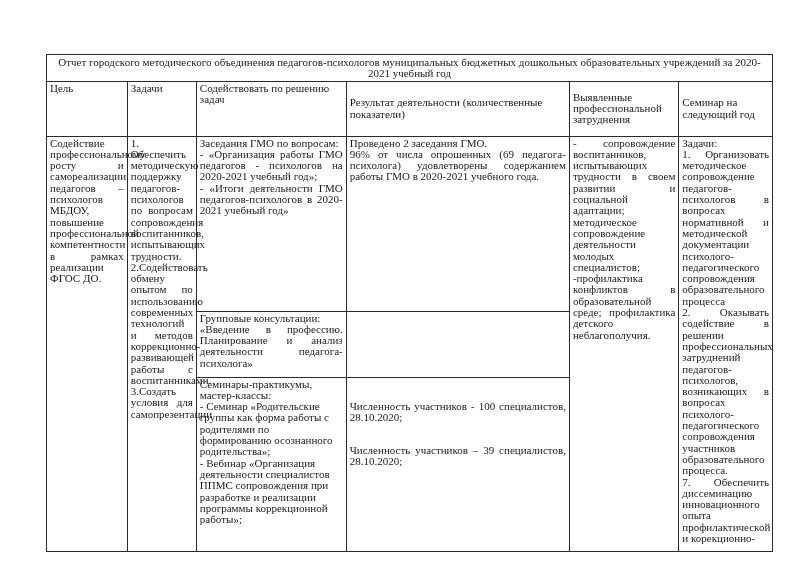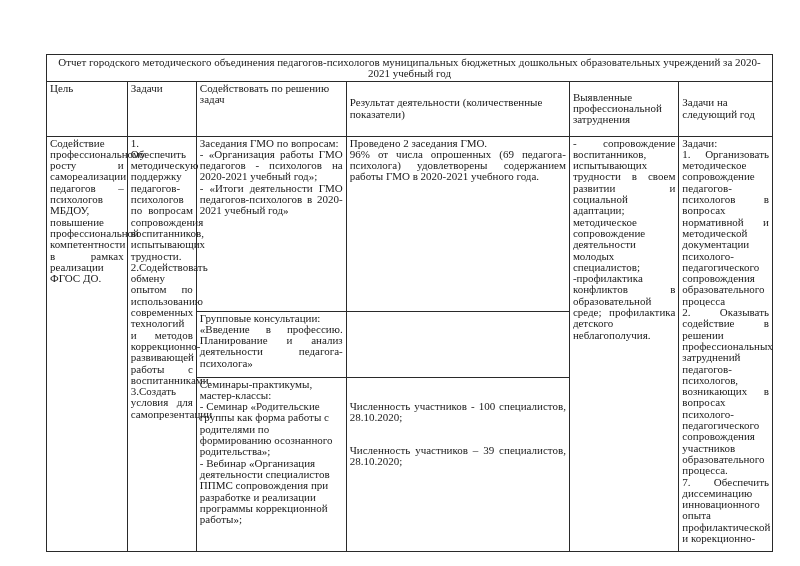--- a/index.html
+++ b/index.html
@@ -41,21 +41,21 @@
     <td colspan="6" class="title-cell">Отчет городского методического объединения педагогов-психологов муниципальных бюджетных дошкольных образовательных учреждений за 2020-2021 учебный год</td>
   </tr>
   <tr>
     <td class="hdr">Цель</td>
     <td class="hdr">Задачи</td>
     <td class="hdr">Содействовать по решению задач</td>
     <td class="hdr mid">
       <span class="line">Результат деятельности (количественные показатели)</span>
     </td>
     <td class="hdr mid">Выявленные профессиональной затруднения</td>
-    <td class="hdr mid">Задачи на следующий год</td>
+    <td class="hdr mid">Семинар на следующий год</td>
   </tr>
 
   <tr class="row1">
     <td rowspan="3" class="just">Содействие профессиональному росту и самореализации педагогов – психологов МБДОУ, повышение профессиональной компетентности в рамках реализации ФГОС ДО.</td>
     <td rowspan="3" class="just">1. Обеспечить методическую поддержку педагогов-психологов по вопросам сопровождения воспитанников, испытывающих трудности. 2.Содействовать обмену опытом по использованию современных технологий и методов коррекционно-развивающей работы с воспитанниками. 3.Создать условия для самопрезентации</td>
     <td class="c34 just">
       <span class="line">Заседания ГМО по вопросам:</span>
       <span class="line">- «Организация работы ГМО педагогов - психологов на 2020-2021 учебный год»;</span>
       <span class="line">- «Итоги деятельности ГМО педагогов-психологов в 2020-2021 учебный год»</span>
     </td>

